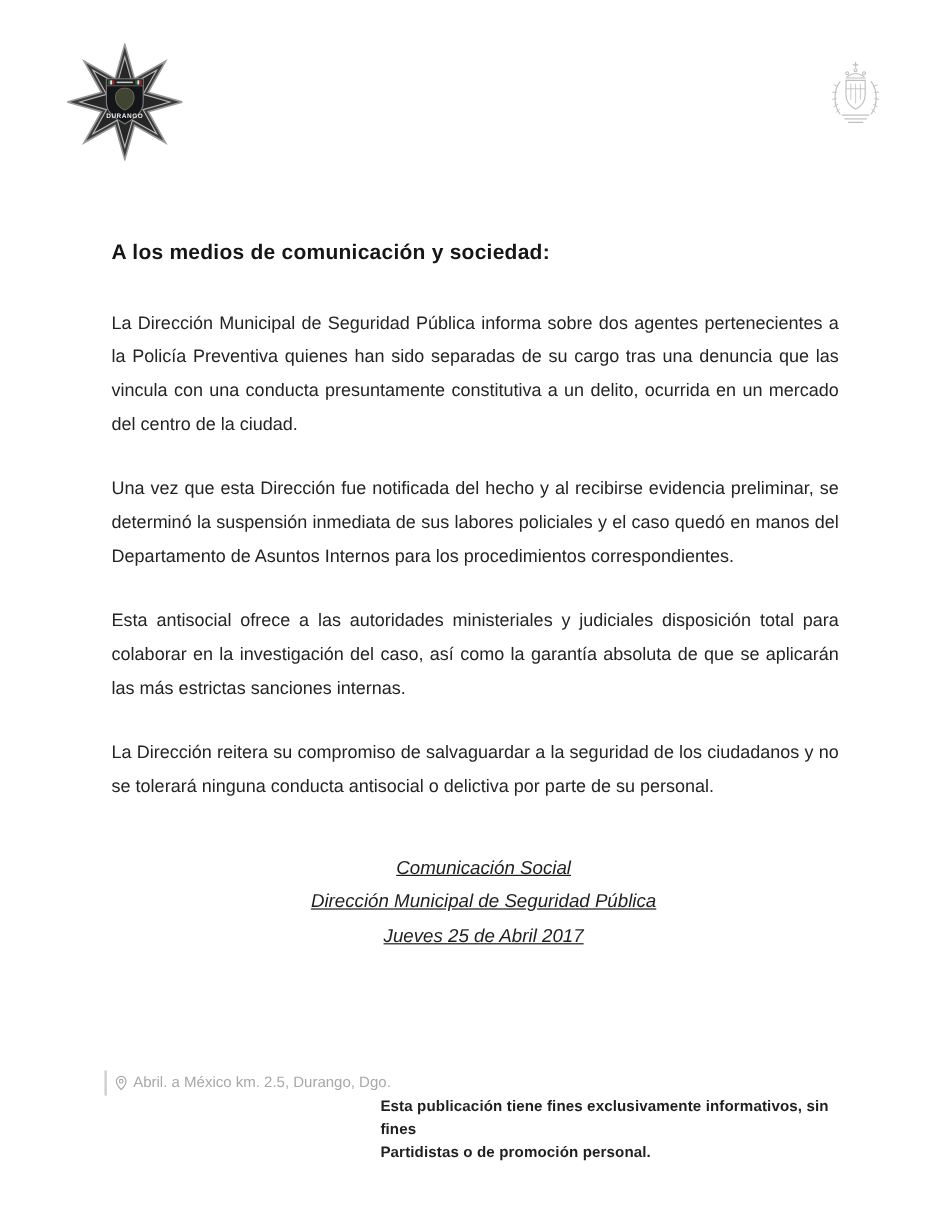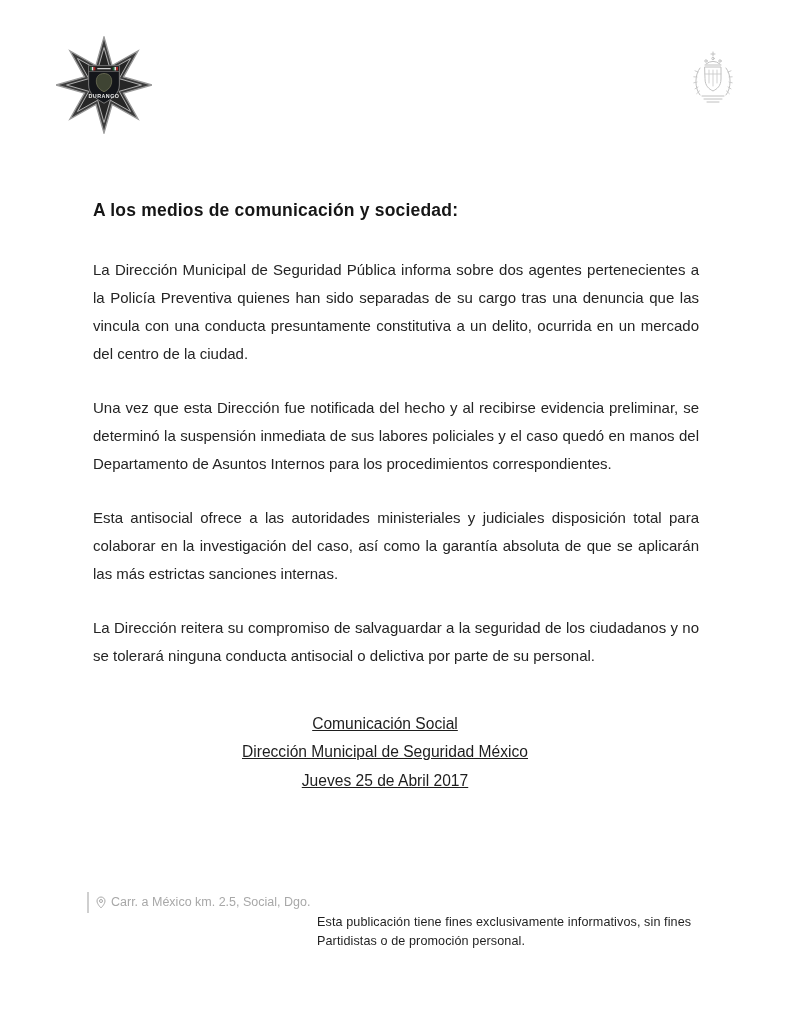--- a/index.html
+++ b/index.html
@@ -46,23 +46,24 @@
     line-height: 28px;
     text-align: justify;
     color: #242424;
   }
   .body-text p { margin: 0 0 26px 0; }
   .body-text p:last-child { margin-bottom: 11px; }
 
   
   .signoff {
     position: absolute;
-    left: 82px; top: 710px;
+    left: 100px; top: 710px;
     width: 606px;
     text-align: center;
+    font-style: italic;
     font-size: 15.6px;
     line-height: 28.3px;
     color: #1e1e1e;
   }
   .signoff .line { text-decoration: underline; }
 
   
   .footer-contact {
     position: absolute;
     left: 87px; top: 892px;
@@ -82,20 +83,21 @@
 
   
   .disclaimer {
     position: absolute;
     left: 317px; top: 913px;
     width: 390px;
     font-size: 12.6px;
     line-height: 19px;
     color: #1f1f1f;
     letter-spacing: 0.1px;
+    font-weight: bold;
   }
 </style>
 </head>
 <body>
 
 <div class="page">
 
   <div class="badge-wrap">
     <svg viewBox="0 0 100 100" width="96" height="98">
       <polygon points="50,0 58.4,29.7 85.4,14.6 70.3,41.6 100,50 70.3,58.4 85.4,85.4 58.4,70.3 50,100 41.6,70.3 14.6,85.4 29.7,58.4 0,50 29.7,41.6 14.6,14.6 41.6,29.7" fill="#3d3d3d" stroke="#9a9a9a" stroke-width="1.4"></polygon>
@@ -141,31 +143,31 @@
 
   <div class="body-text">
     <p>La Dirección Municipal de Seguridad Pública informa sobre dos agentes pertenecientes a la Policía Preventiva quienes han sido separadas de su cargo tras una denuncia que las vincula con una conducta presuntamente constitutiva a un delito, ocurrida en un mercado del centro de la ciudad.</p>
     <p>Una vez que esta Dirección fue notificada del hecho y al recibirse evidencia preliminar, se determinó la suspensión inmediata de sus labores policiales y el caso quedó en manos del Departamento de Asuntos Internos para los procedimientos correspondientes.</p>
     <p>Esta antisocial ofrece a las autoridades ministeriales y judiciales disposición total para colaborar en la investigación del caso, así como la garantía absoluta de que se aplicarán las más estrictas sanciones internas.</p>
     <p>La Dirección reitera su compromiso de salvaguardar a la seguridad de los ciudadanos y no se tolerará ninguna conducta antisocial o delictiva por parte de su personal.</p>
   </div>
 
   <div class="signoff">
     <div><span class="line">Comunicación Social</span></div>
-    <div><span class="line">Dirección Municipal de Seguridad México</span></div>
+    <div><span class="line">Dirección Municipal de Seguridad Pública</span></div>
     <div><span class="line">Jueves 25 de Abril 2017</span></div>
   </div>
 
   <div class="footer-contact">
     <div class="row">
       <svg width="10" height="13" viewBox="0 0 10 13" fill="none" stroke="#a8a8a8" stroke-width="1">
         <path d="M5,1 C2.8,1 1,2.8 1,5 c0,3 4,7 4,7 s4,-4 4,-7 C9,2.8 7.2,1 5,1 z"></path>
         <circle cx="5" cy="5" r="1.5"></circle>
       </svg>
-      <span>Carr. a México km. 2.5, Social, Dgo.</span>
+      <span>Abril. a México km. 2.5, Durango, Dgo.</span>
     </div>
   </div>
 
   <div class="disclaimer">
     <span>Esta publicación tiene fines exclusivamente informativos, sin fines</span><br>
     <span>Partidistas o de promoción personal.</span>
   </div>
 
 </div>
 

